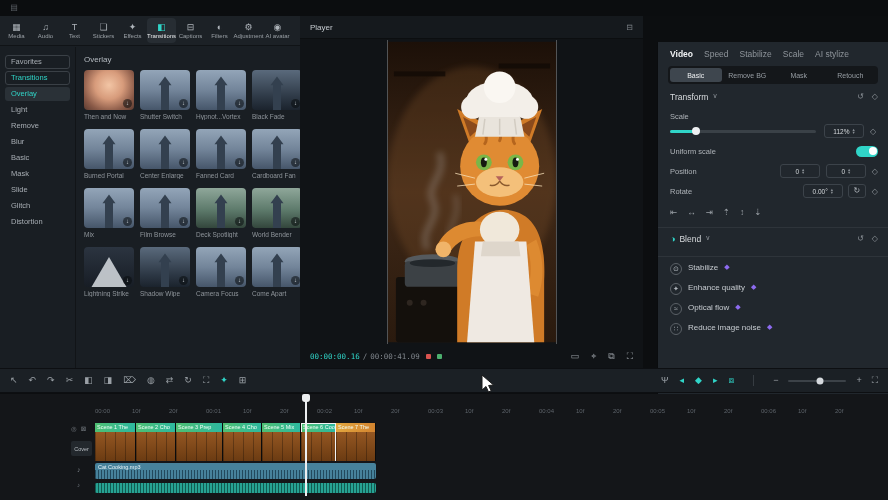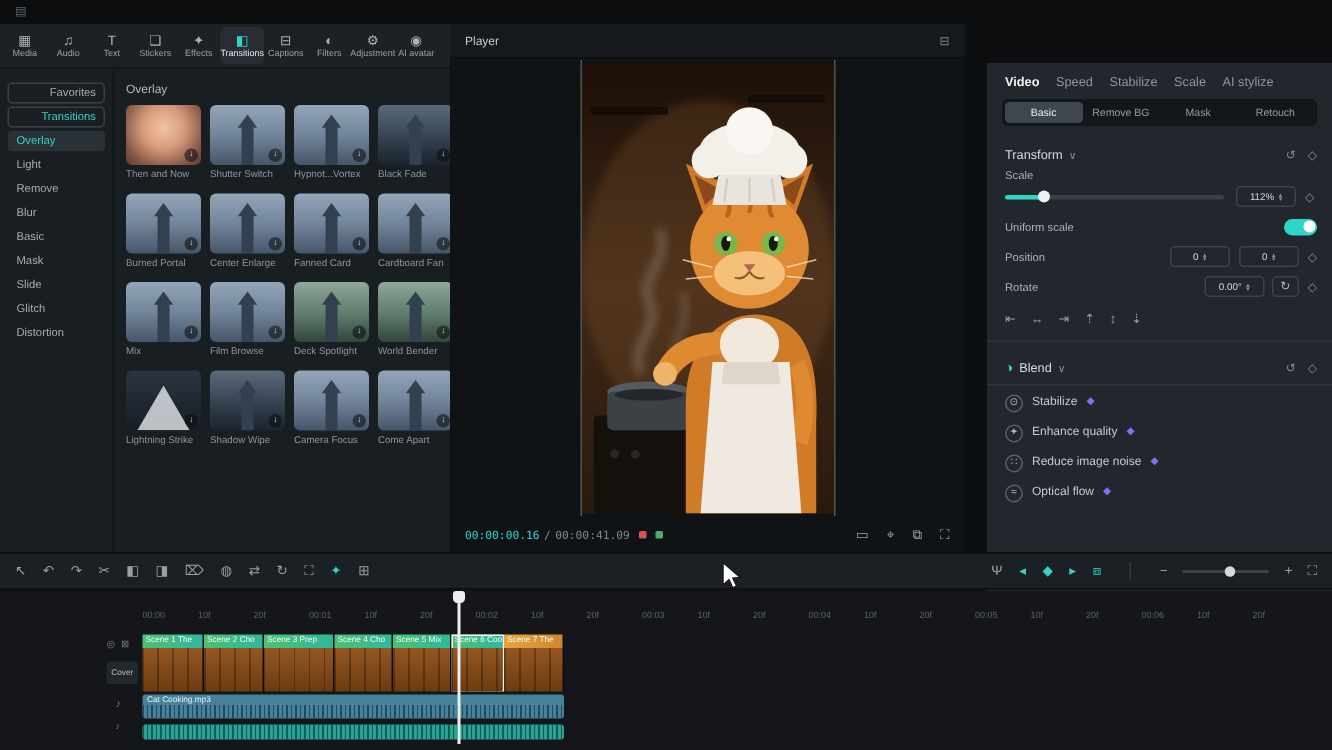--- a/index.html
+++ b/index.html
@@ -17,21 +17,21 @@
   .rtab{width:29px;display:flex;flex-direction:column;align-items:center;justify-content:center;gap:1px;border-radius:4px;margin:2px 0;}
   .rtab-icon{font-size:9px;line-height:10px;color:#aeb4ba;}
   .rtab-label{font-size:6px;color:#9aa0a6;white-space:nowrap;}
   .rtab.active{background:#272d33;}
   .rtab.active .rtab-icon{color:var(--accent);}
   .rtab.active .rtab-label{color:#e8eaec;}
 
   .left-body{position:absolute;top:31px;left:0;right:0;bottom:0;display:flex;}
   .sidebar{width:76px;border-right:1px solid #111417;padding-top:6px;flex-shrink:0;}
   .side-item{height:14px;line-height:12px;margin:2px 5px;padding:0 5px;font-size:7.5px;color:#a7adb3;border-radius:3px;border:1px solid transparent;white-space:nowrap;overflow:hidden;}
-  .side-item.v-btn{border-color:#3a4046;text-align:right;}
+  .side-item.v-btn{border-color:#3a4046;}
   .side-item.accent{color:var(--accent);}
   .side-item.active{background:#2a3137;color:var(--accent);}
 
   .gallery{flex:1;padding:8px 0 0 8px;position:relative;overflow:hidden;}
   .gallery-header{font-size:8px;color:#b4bac0;margin-bottom:6px;}
   .grid{display:grid;grid-template-columns:repeat(4,50px);gap:9px 6px;}
   .g-item{width:50px;}
   .g-thumb{position:relative;width:50px;height:40px;border-radius:4px;overflow:hidden;
            background:linear-gradient(180deg,#93a5b8 0%,#73859a 50%,#46566a 100%);}
   .tower{position:absolute;inset:0;background:#33404f;clip-path:polygon(42% 100%,42% 38%,37% 38%,50% 16%,63% 38%,58% 38%,58% 100%);}
@@ -59,21 +59,21 @@
 
   
   .inspector{position:absolute;left:657px;top:16px;width:231px;height:352px;background:#21272d;border-left:1px solid #0a0c0e;overflow:hidden;margin-top:26px;}
   .insp-tabs{display:flex;gap:11px;padding:7px 12px 5px;font-size:8.5px;color:#8f959b;}
   .insp-tab{white-space:nowrap;}
   .insp-tab.active{color:#f0f2f4;font-weight:bold;}
   .subtabs{display:flex;margin:2px 10px 0;background:#14171a;border-radius:4px;padding:2px;height:18px;}
   .subtab{flex:1;display:flex;align-items:center;justify-content:center;font-size:7px;color:#979da3;border-radius:3px;white-space:nowrap;}
   .subtab.active{background:#3e464e;color:#eef0f2;}
   .insp-scroll{padding:8px 10px 0 12px;}
-  .sec-head{display:flex;align-items:flex-end;gap:4px;height:16px;color:#d7dadd;font-size:8.5px;}
+  .sec-head{display:flex;align-items:flex-start;gap:4px;height:16px;color:#d7dadd;font-size:8.5px;}
   .chev{color:#8a9096;font-size:7px;}
   .sec-right{margin-left:auto;display:flex;gap:8px;color:#878d93;font-size:8px;}
   .lbl{font-size:7.5px;color:#aeb3b8;}
   .row{display:flex;align-items:center;height:20px;}
   .slider{position:relative;width:146px;height:3px;background:#3a4147;border-radius:2px;margin-right:8px;}
   .slider .fill{position:absolute;left:0;top:0;bottom:0;width:18%;background:var(--accent);border-radius:2px;}
   .slider .knob{position:absolute;left:18%;top:50%;transform:translate(-50%,-50%);width:8px;height:8px;border-radius:50%;background:#eef0f2;}
   .valbox{min-width:40px;height:14px;border:1px solid #3c434a;border-radius:3px;display:flex;align-items:center;justify-content:center;font-size:6.5px;color:#d5d9dc;padding:0 3px;}
   .steps{display:flex;flex-direction:column;line-height:3.5px;font-size:4.5px;color:#8a9096;margin-left:3px;}
   .toggle{width:22px;height:11px;border-radius:6px;background:var(--accent);position:relative;margin-left:auto;}
@@ -536,28 +536,28 @@
             <span class="vip">◆</span>
           </div>
 
           <div class="feature-row">
             <span class="feat-icon">✦</span>
             <span class="feat-label">Enhance quality</span>
             <span class="vip">◆</span>
           </div>
 
           <div class="feature-row">
+            <span class="feat-icon">≈</span>
+            <span class="feat-label">Optical flow</span>
+            <span class="vip">◆</span>
+          </div>
+
+          <div class="feature-row">
             <span class="feat-icon">∷</span>
             <span class="feat-label">Reduce image noise</span>
-            <span class="vip">◆</span>
-          </div>
-
-          <div class="feature-row">
-            <span class="feat-icon">≈</span>
-            <span class="feat-label">Optical flow</span>
             <span class="vip">◆</span>
           </div>
           </div>
     </div>
   </div>
 
   <div class="tl-toolbar">
     <div class="tt-group">
 
     <span class="tt-icon">↖</span>

